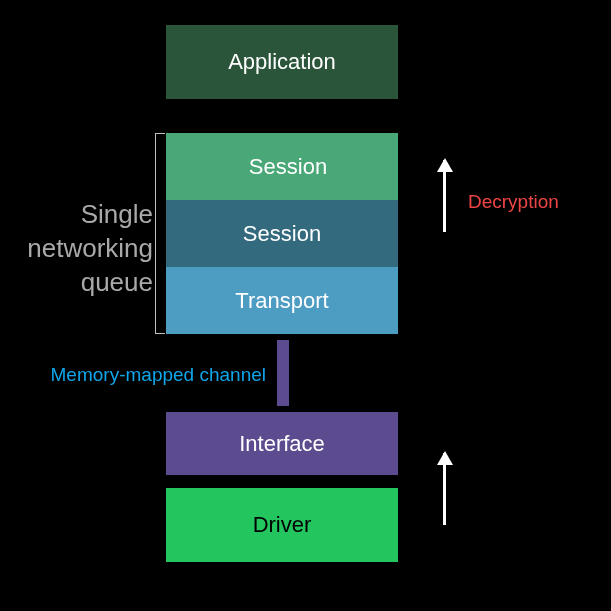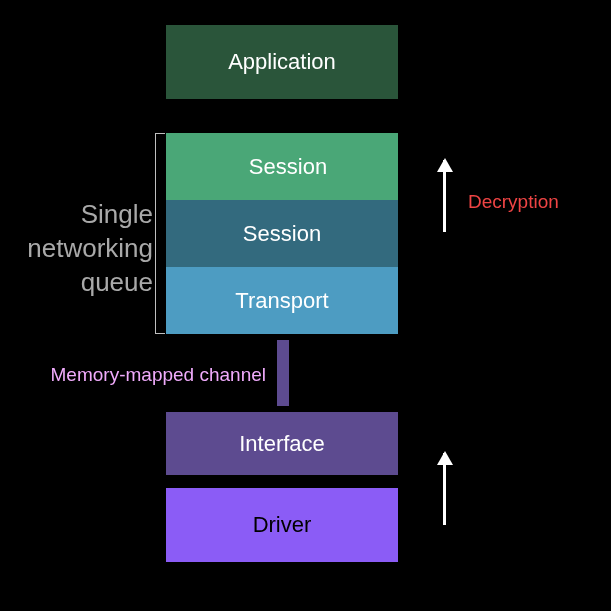--- a/index.html
+++ b/index.html
@@ -40,21 +40,21 @@
       background: #336a7e;
     }
     .transport {
       background: #4d9cc2;
       justify-content: center;
     }
     .interface {
       background: #5d4b90;
     }
     .driver {
-      background: #8b5cf6;
+      background: #22c55e;
       color: #000000;
     }
     .channel-bar {
       position: absolute;
       background: #5d4b90;
     }
     .sidebar-left {
       position: absolute;
       right: 458px;
       width: 150px;
@@ -71,21 +71,21 @@
       width: 10px;
     }
     .right-label {
       position: absolute;
       color: #ef4444;
       font-size: 19px;
       line-height: 1.3;
     }
     .channel-label {
       position: absolute;
-      color: #f0abfc;
+      color: #0ea5e9;
       font-size: 19px;
       text-align: right;
       line-height: 1.3;
     }
     .arrow {
       position: absolute;
       width: 3px;
       background: #ffffff;
     }
     .arrow::before {

